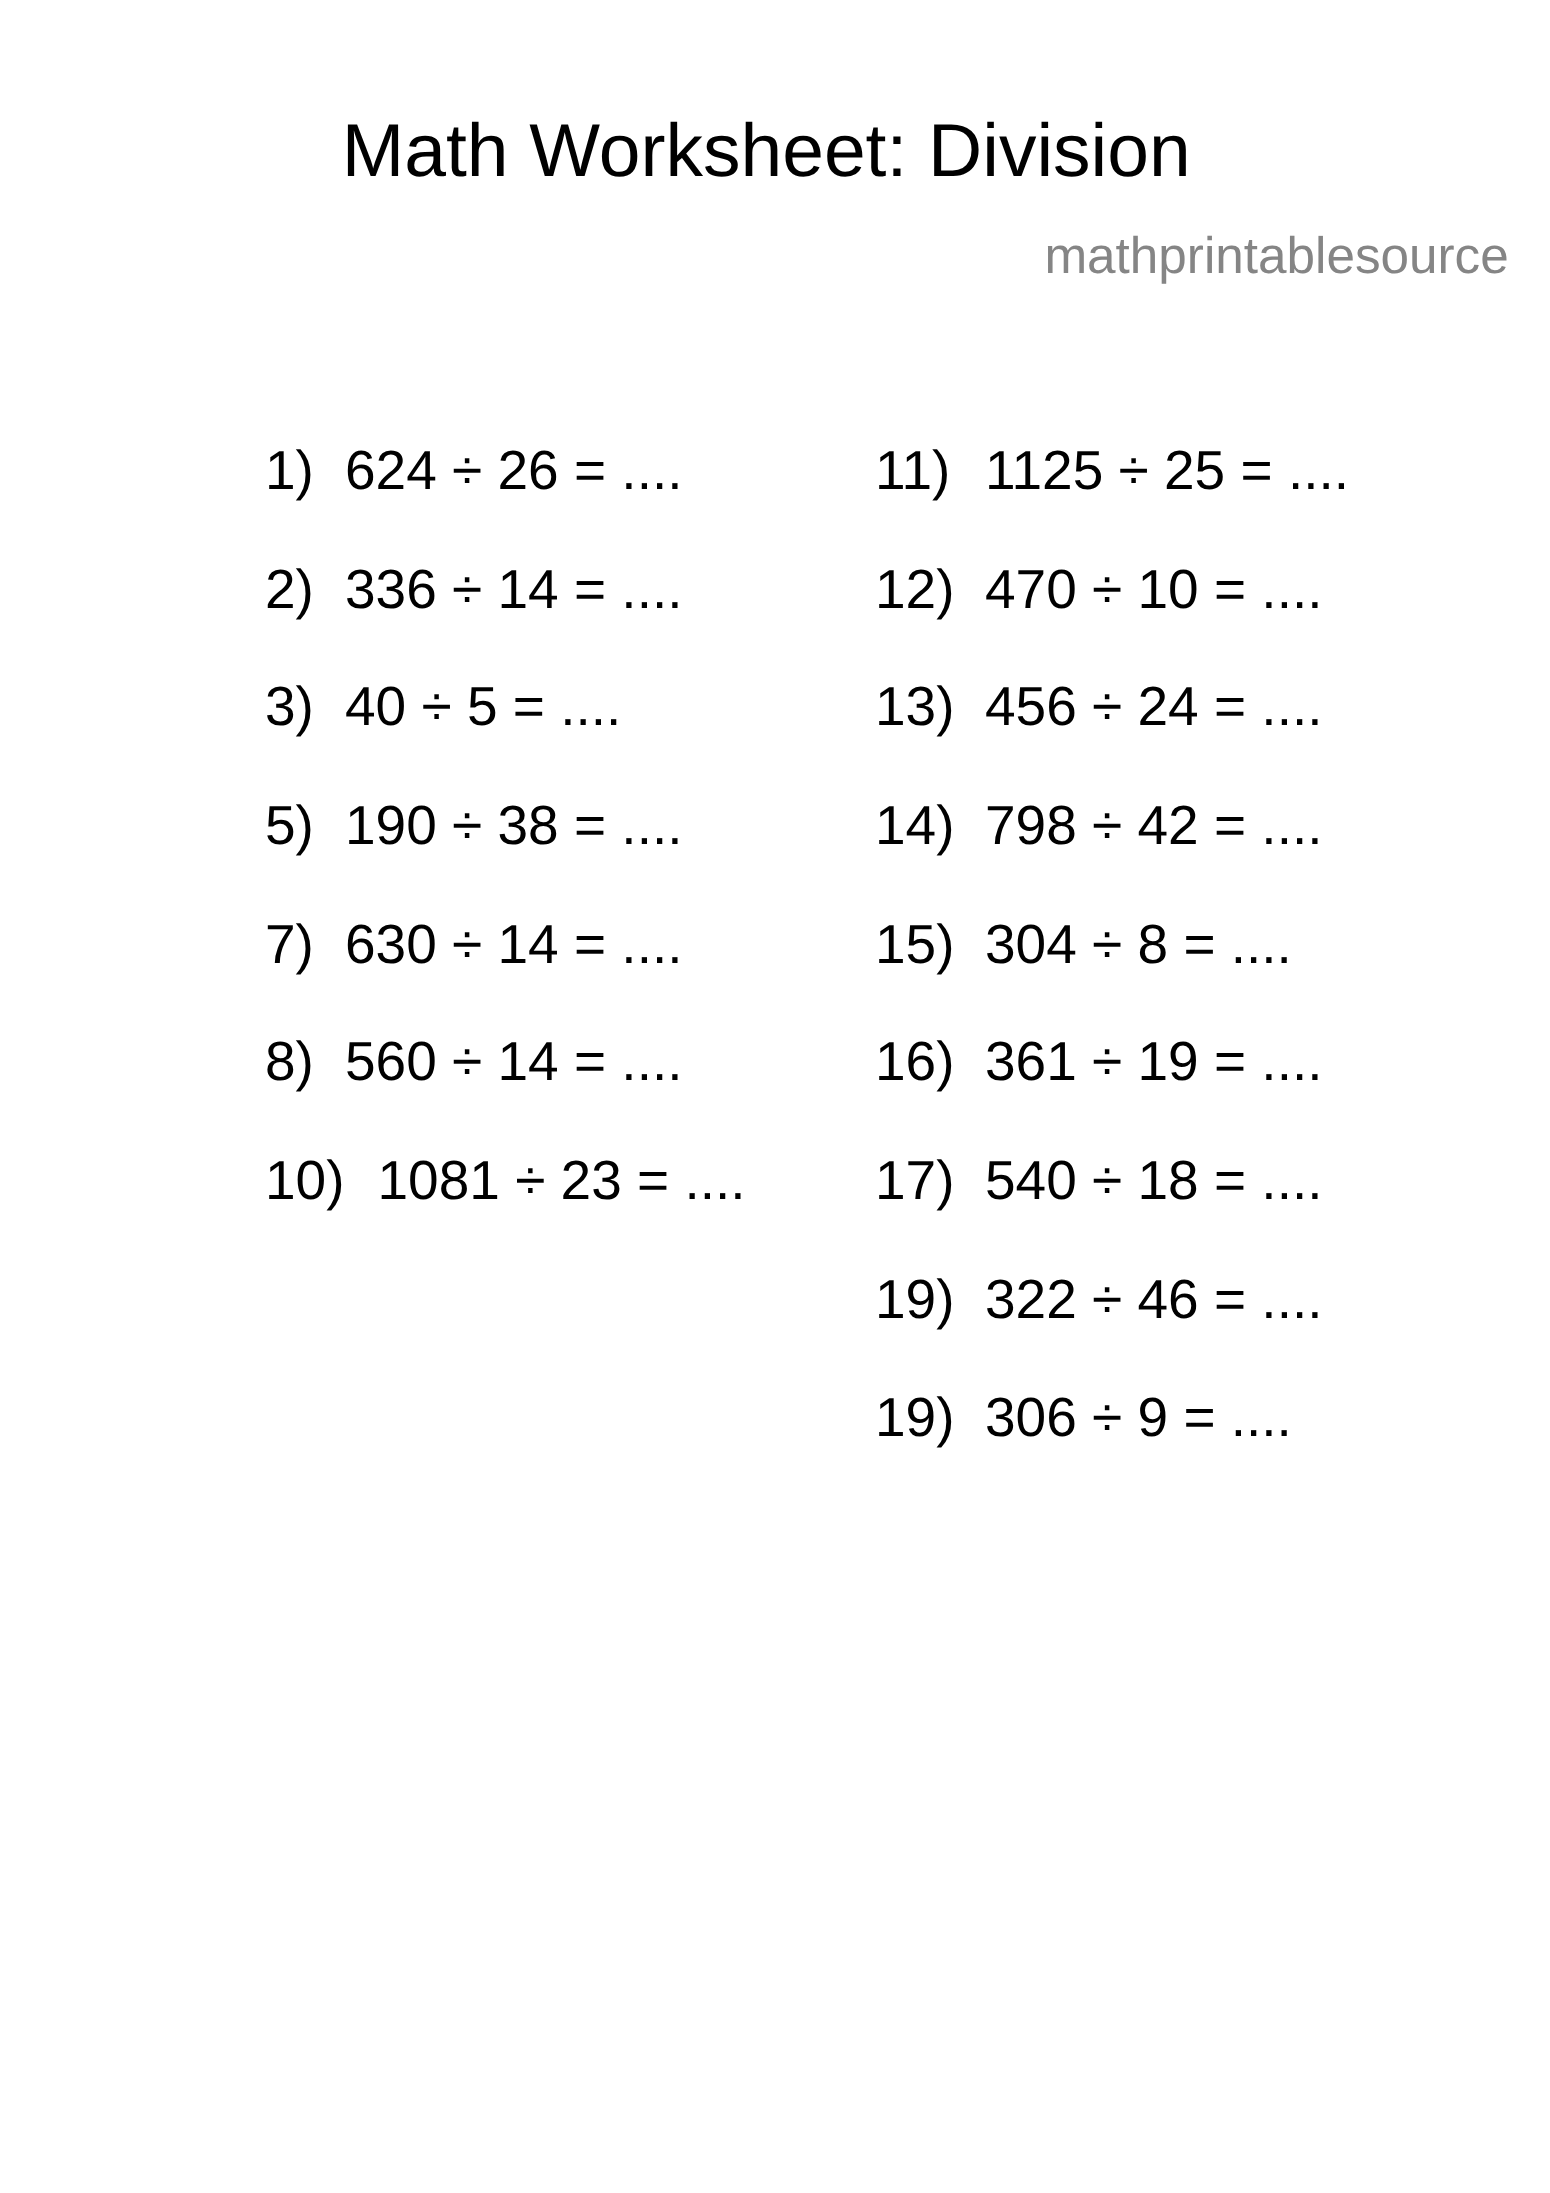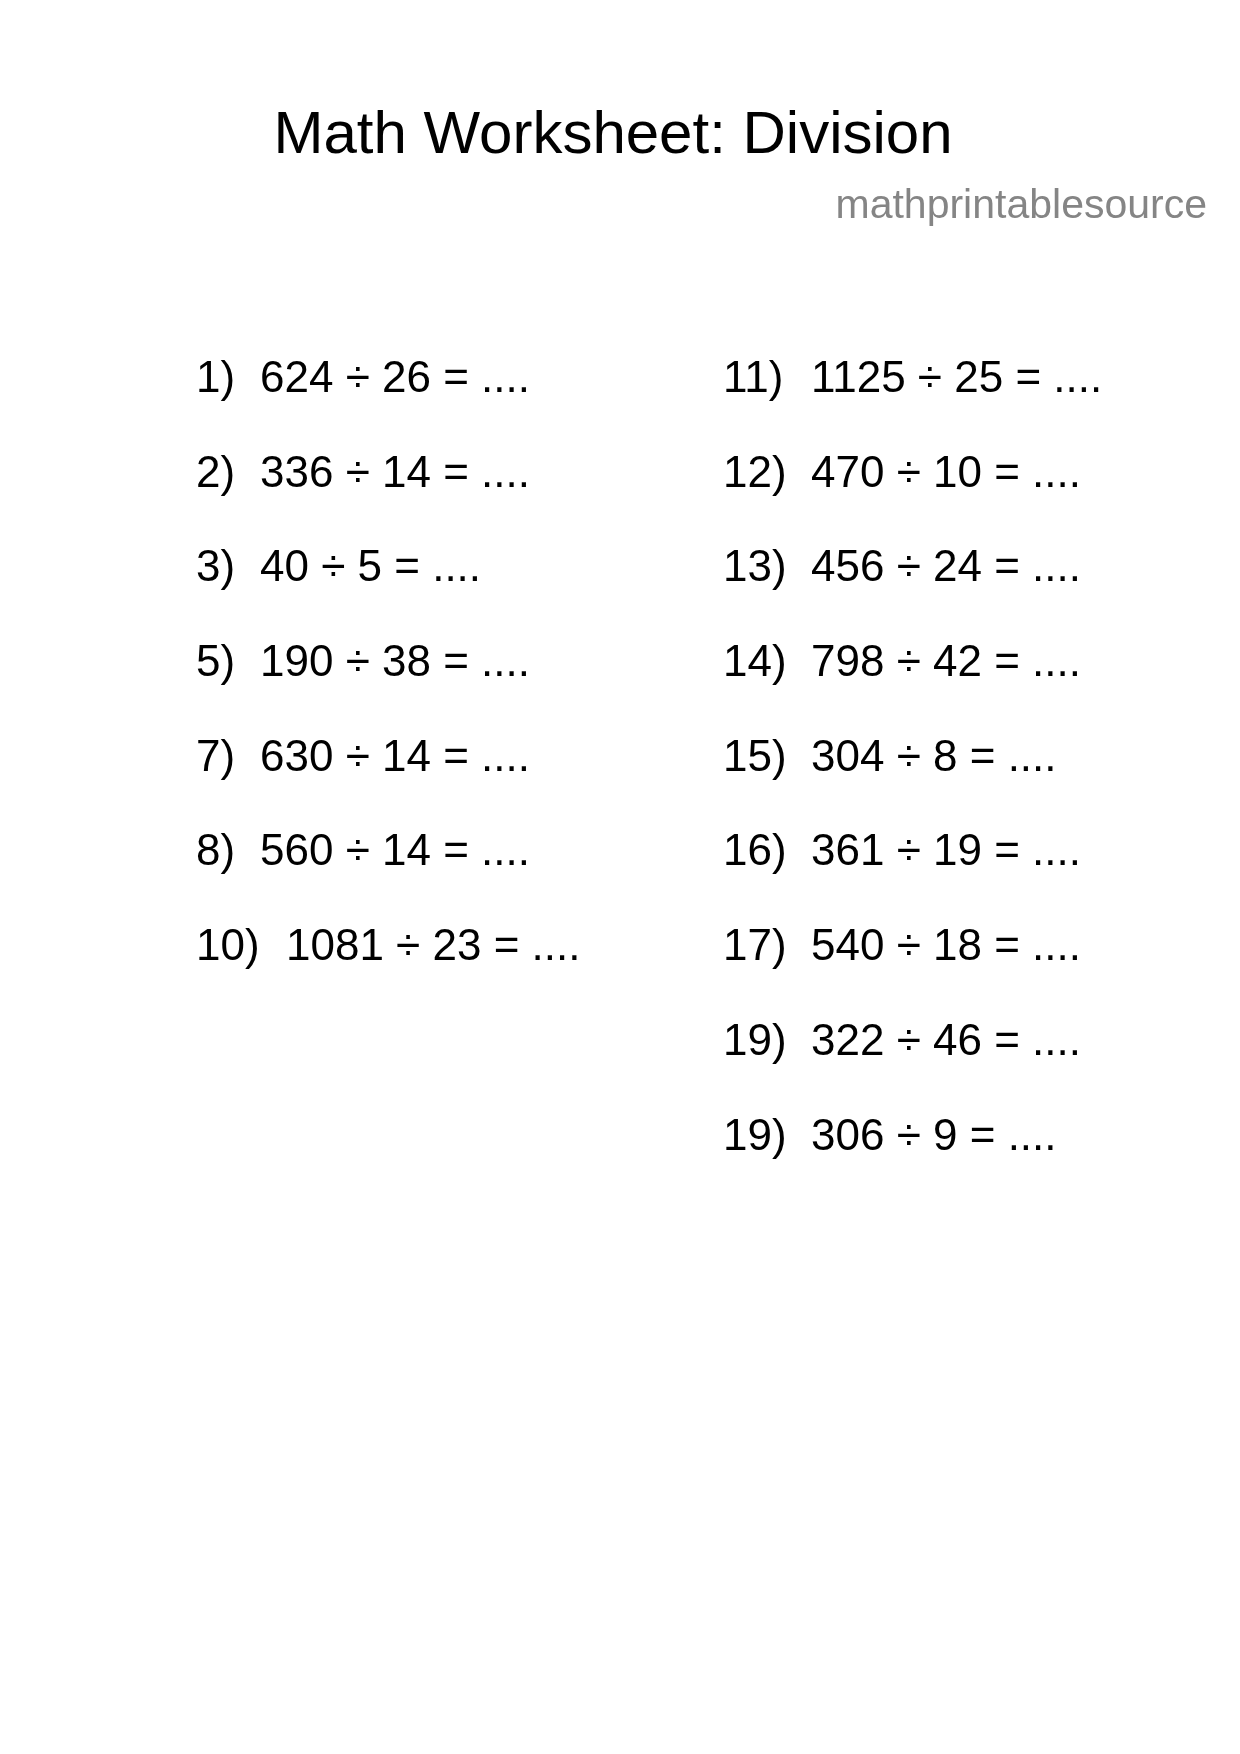--- a/index.html
+++ b/index.html
@@ -1,26 +1,26 @@
 <!DOCTYPE html>
 <html><head>
 <meta charset="utf-8">
 <style>
   html, body { margin: 0; padding: 0; background: #ffffff; }
   body { width: 1240px; height: 1754px; position: relative; overflow: hidden;
          font-family: "Liberation Sans", sans-serif; color: #000000; }
-  .title { position: absolute; left: 0; width: 1240px; top: 98px; text-align: center;
+  .title { position: absolute; left: 0; width: 1240px; top: 86px; text-align: center;
            font-size: 60px; line-height: 70px; padding-left: 0; }
   .title span { position: relative; left: -7px; }
   .subtitle { position: absolute; left: 0; width: 1240px; top: 180px; text-align: right;
               font-size: 41px; line-height: 48px; color: #858585; }
   .subtitle span { position: relative; left: -33px; }
   .col { position: absolute; top: 349px; }
-  .col.left { left: 196px; }
-  .col.right { left: 700px; margin-left: 23px; }
+  .col.left { left: 212px; }
+  .col.right { left: 700px; }
   .problem { height: 94.7px; font-size: 44px; line-height: 56px; white-space: pre; }
   .num { display: inline-block; }
   .expr { display: inline-block; }
   .col.left .num { min-width: 64px; }
   .col.left .num.wide { min-width: 90px; }
   .col.right .num { min-width: 88px; }
 </style>
 </head>
 <body>
 

